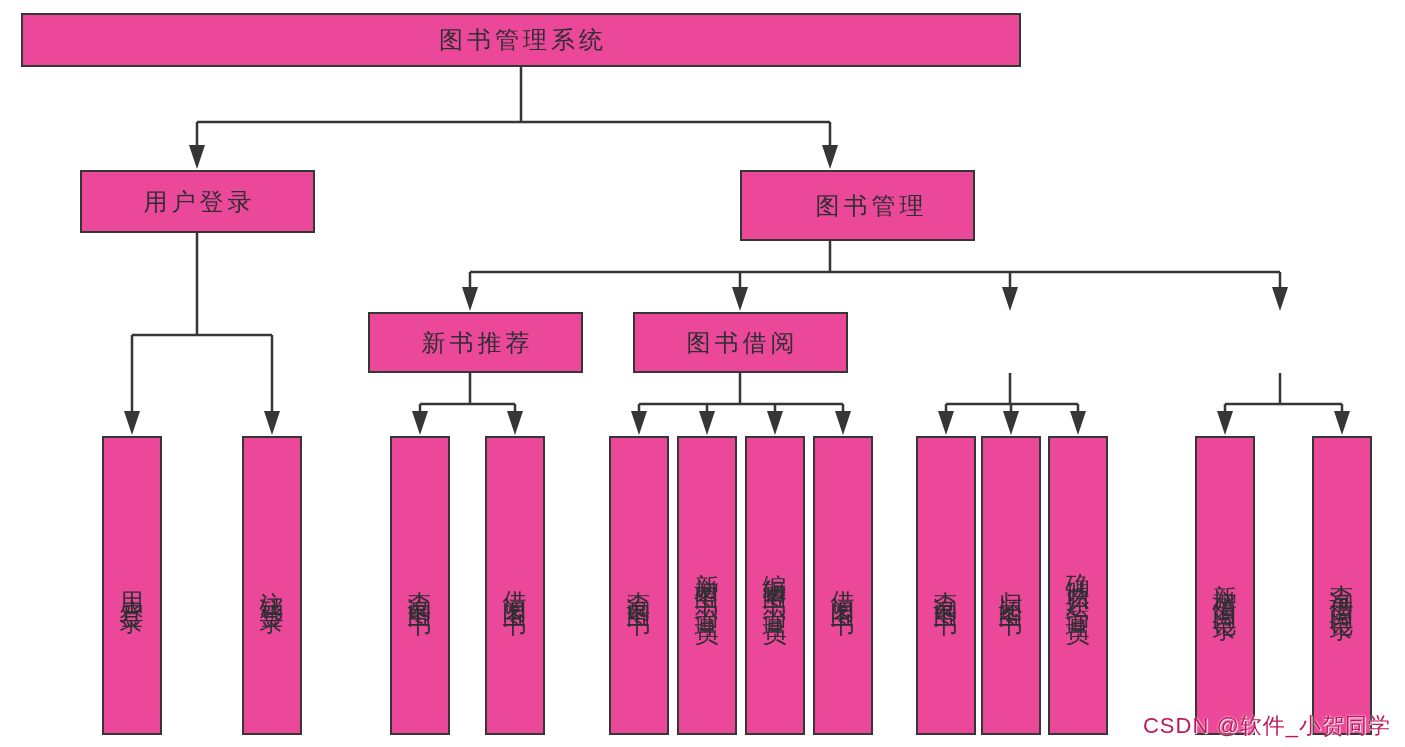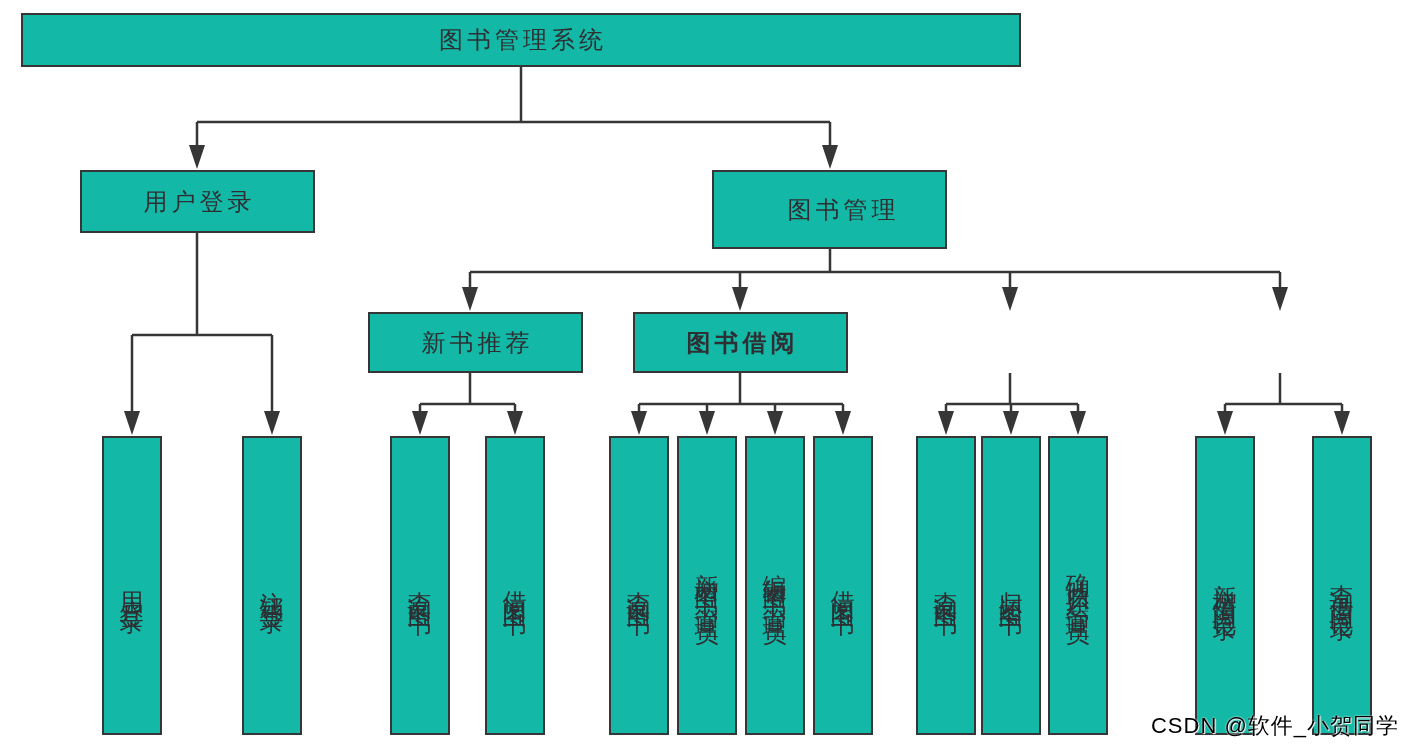--- a/index.html
+++ b/index.html
@@ -2,49 +2,49 @@
 <html><head>
 <meta charset="utf-8">
 <style>
   html,body { margin:0; padding:0; background:#ffffff; }
   .canvas {
     position:relative; width:1405px; height:747px; background:#ffffff;
     font-family:"Liberation Sans","DejaVu Sans",sans-serif; overflow:hidden;
   }
   .connector-layer { position:absolute; left:0; top:0; width:1405px; height:747px; pointer-events:none; }
   .box {
-    position:absolute; box-sizing:border-box; border:2px solid #363636; background:#14b8a6;
+    position:absolute; box-sizing:border-box; border:2px solid #363636; background:#ec4899;
     display:flex; align-items:center; justify-content:center;
     color:#2d2f33; font-size:24px; letter-spacing:4px; text-indent:4px;
   }
   .leaf { letter-spacing:0; text-indent:0; }
   .leaf .vtext {
     writing-mode:vertical-rl; text-orientation:mixed;
     letter-spacing:7px; line-height:1.05; white-space:nowrap;
     color:#2d2f33; font-size:24px;
   }
   
   .n-root  { left:21px;  top:13px;  width:1000px; height:54px; }
   .n-login { left:80px;  top:170px; width:235px;  height:63px; }
-  .n-mgmt  { left:712px; top:170px; width:235px;  height:79px;padding-left:24px; }
+  .n-mgmt  { left:740px; top:170px; width:235px;  height:71px;padding-left:24px; }
   .n-s0 { left:368px;  top:312px; width:215px; height:61px; }
-  .n-s1 { left:633px;  top:312px; width:215px; height:61px;font-weight:bold; }
+  .n-s1 { left:633px;  top:312px; width:215px; height:61px; }
   .n-s2 { left:903px;  top:312px; width:215px; height:61px; }
   .n-s3 { left:1173px; top:312px; width:215px; height:61px; }
   .leaf { top:436px; width:60px; height:299px; }
   .n-l0  { left:102px; }  .n-l1  { left:242px; }
   .n-l2  { left:390px; }  .n-l3  { left:485px; }
   .n-l4  { left:609px; }  .n-l5  { left:677px; }
   .n-l6  { left:745px; }  .n-l7  { left:813px; }
   .n-l8  { left:916px; }  .n-l9  { left:981px; }
   .n-l10 { left:1048px; }
   .n-l11 { left:1195px; } .n-l12 { left:1312px; }
   .watermark {
-    position:absolute; right:6px; bottom:6px;
-    font-size:22px; color:#000000; letter-spacing:1px;
+    position:absolute; right:14px; bottom:6px;
+    font-size:22px; color:#be185d; letter-spacing:1px;
     text-shadow:0 0 2px #ffffff, 1px 1px 1px #ffffff;
   }
 </style>
 </head>
 <body>
 
 <div class="canvas">
 
   <svg class="connector-layer" viewBox="0 0 1405 747" xmlns="http://www.w3.org/2000/svg">
     <g stroke="#363636" stroke-width="2.5" fill="none">

